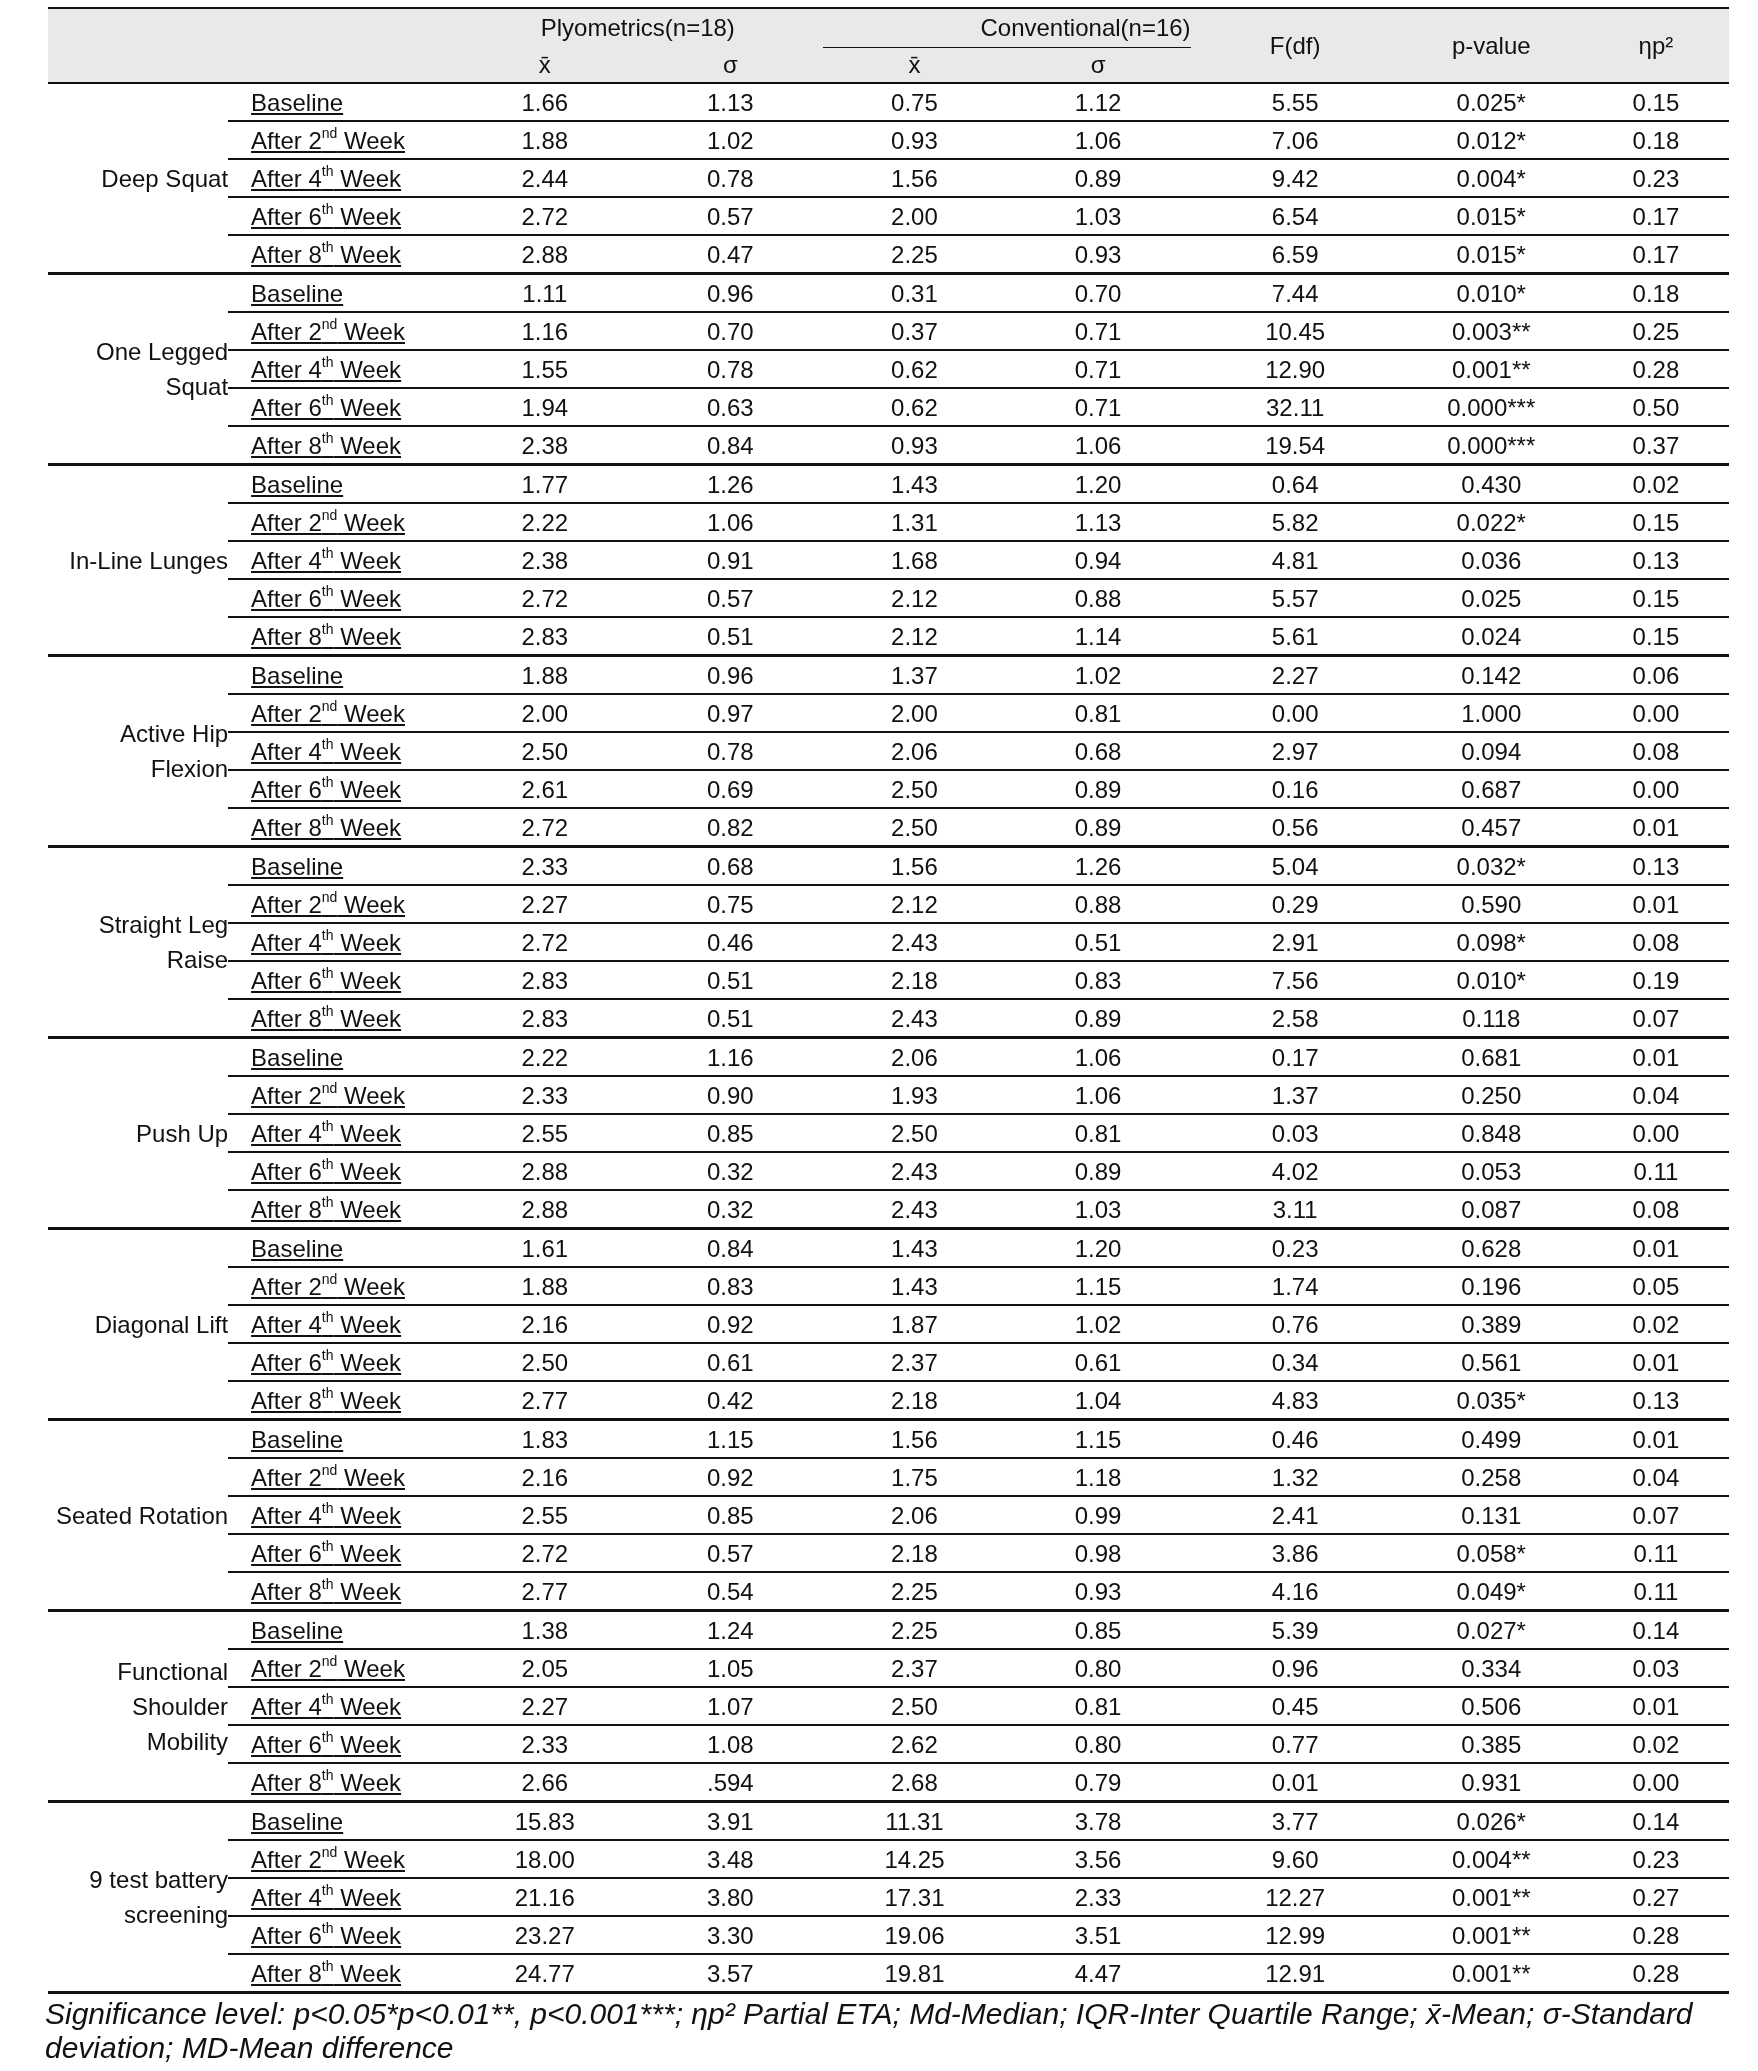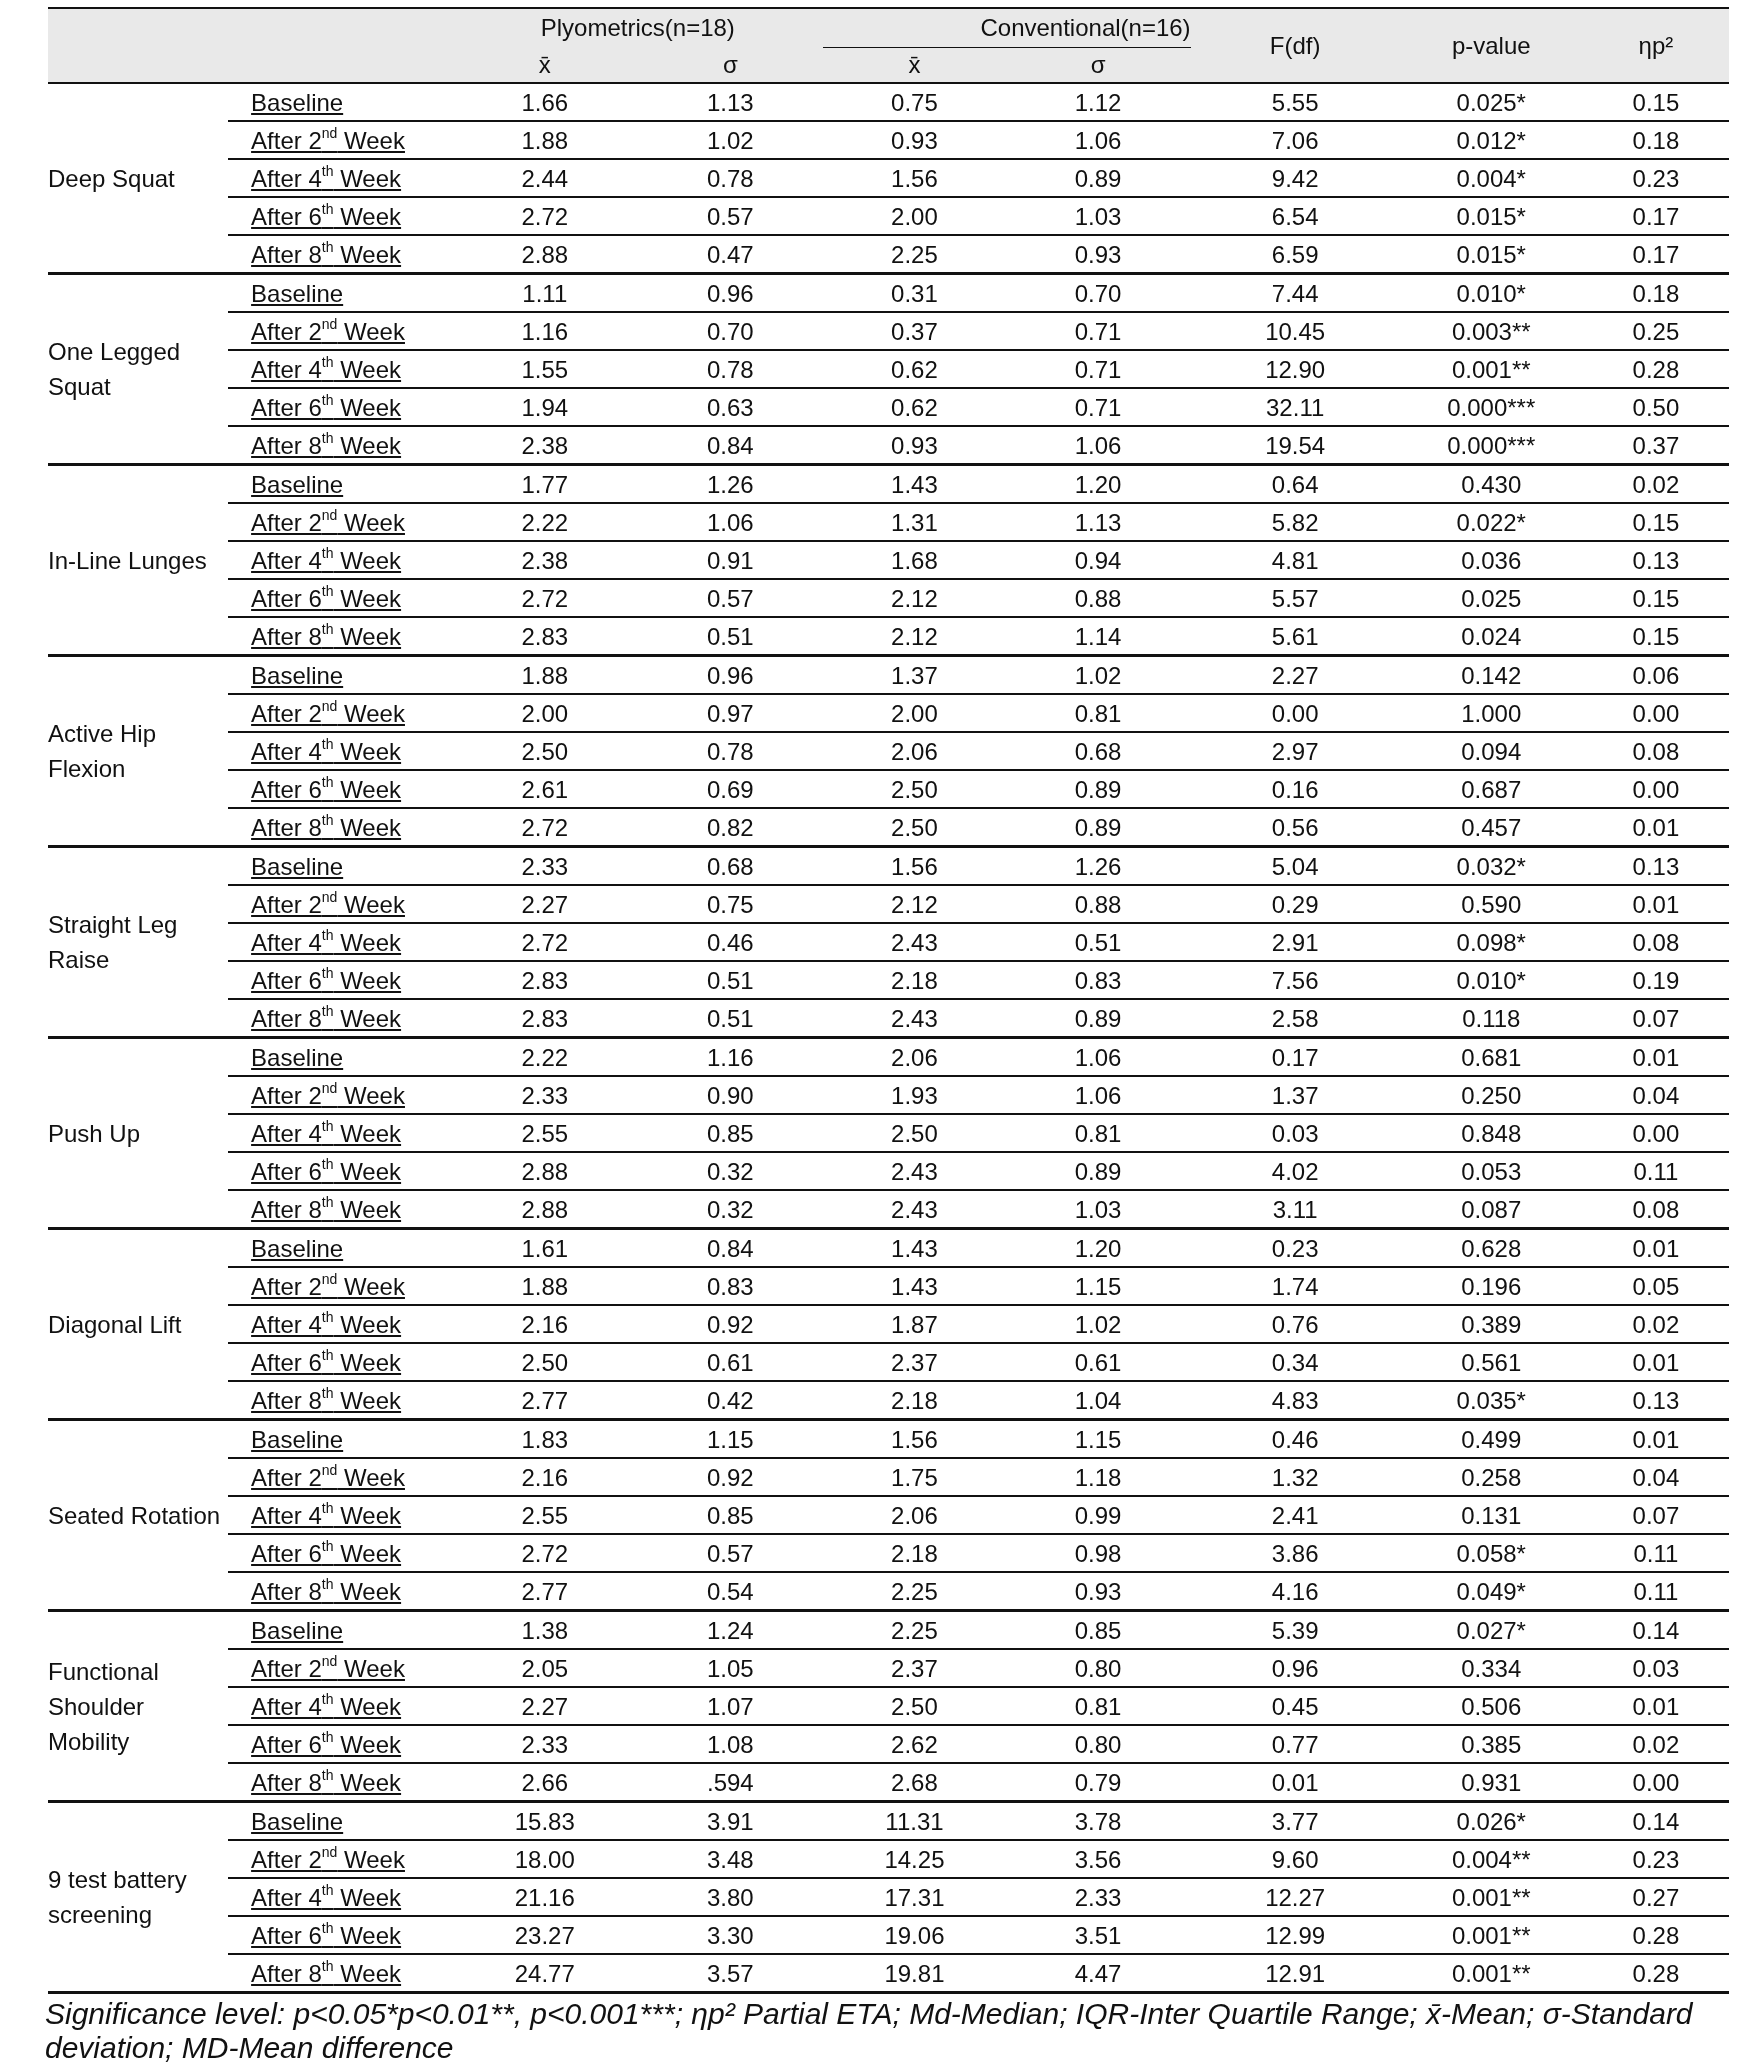--- a/index.html
+++ b/index.html
@@ -7,21 +7,21 @@
        font-family:"Liberation Sans","DejaVu Sans",sans-serif;color:#111;}
   .wrap{position:absolute;left:48px;top:7px;width:1681px;}
   table{border-collapse:collapse;width:100%;table-layout:fixed;}
   col.c0{width:180px;} col.c1{width:224px;} col.c2{width:185px;} col.c3{width:186px;}
   col.c4{width:182px;} col.c5{width:185px;} col.c6{width:209px;} col.c7{width:183px;} col.c8{width:146px;}
   thead tr.h1 th{border-top:2.7px solid #111;height:38px;}
   thead th{background:#e9e9e9;font-weight:normal;font-size:24px;text-align:center;padding:0;}
   thead tr.h2 th{height:34px;border-bottom:2.7px solid #111;}
   .grp{border-bottom:1.8px solid #111;text-align:right;}
   tbody td{font-size:24px;text-align:center;height:36px;padding:0;border-bottom:2.7px solid #111;line-height:35px;}
-  tbody td.cat{line-height:35px;text-align:left;}
+  tbody td.cat{line-height:35px;text-align:right;}
   tbody td.lbl{text-align:left;padding-left:23px;text-decoration:underline;}
   tbody tr.last td{border-bottom:3.5px solid #111;}
   tbody td.cat{border-bottom:3.5px solid #111;}
   sup{font-size:14px;line-height:0;position:relative;top:-1.8px;text-align:right;}
   .foot{position:absolute;left:21px;top:1997px;width:1729px;font-style:italic;font-size:30px;line-height:34px;margin-left:24px;}
 </style>
 </head>
 <body>
 
 <div class="wrap">

